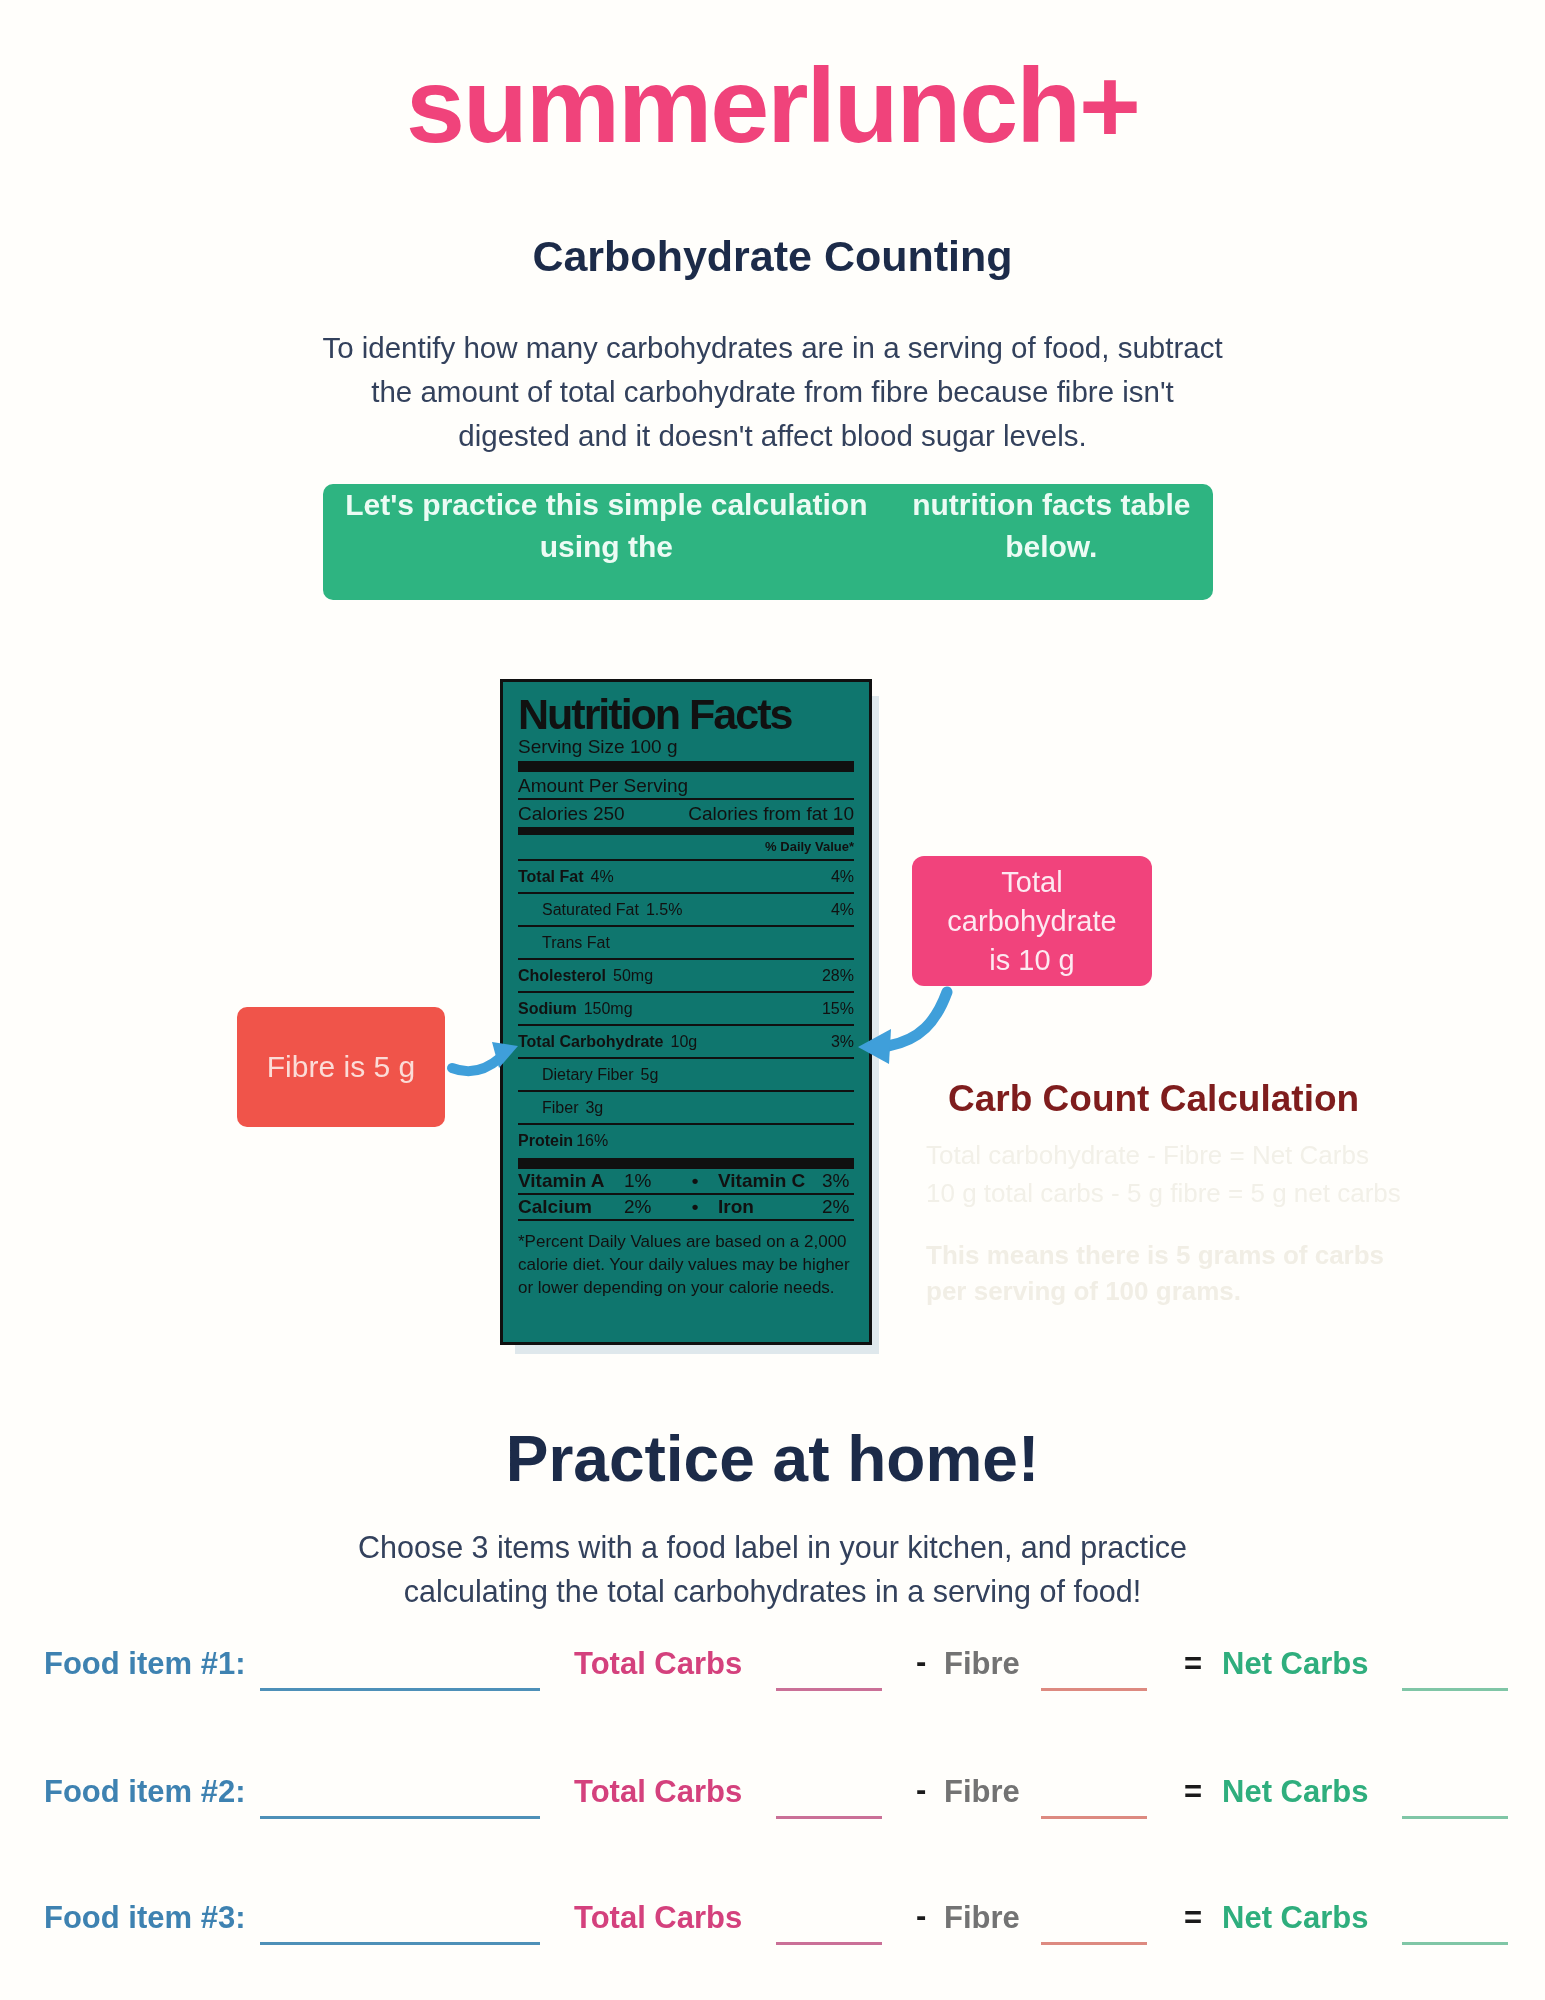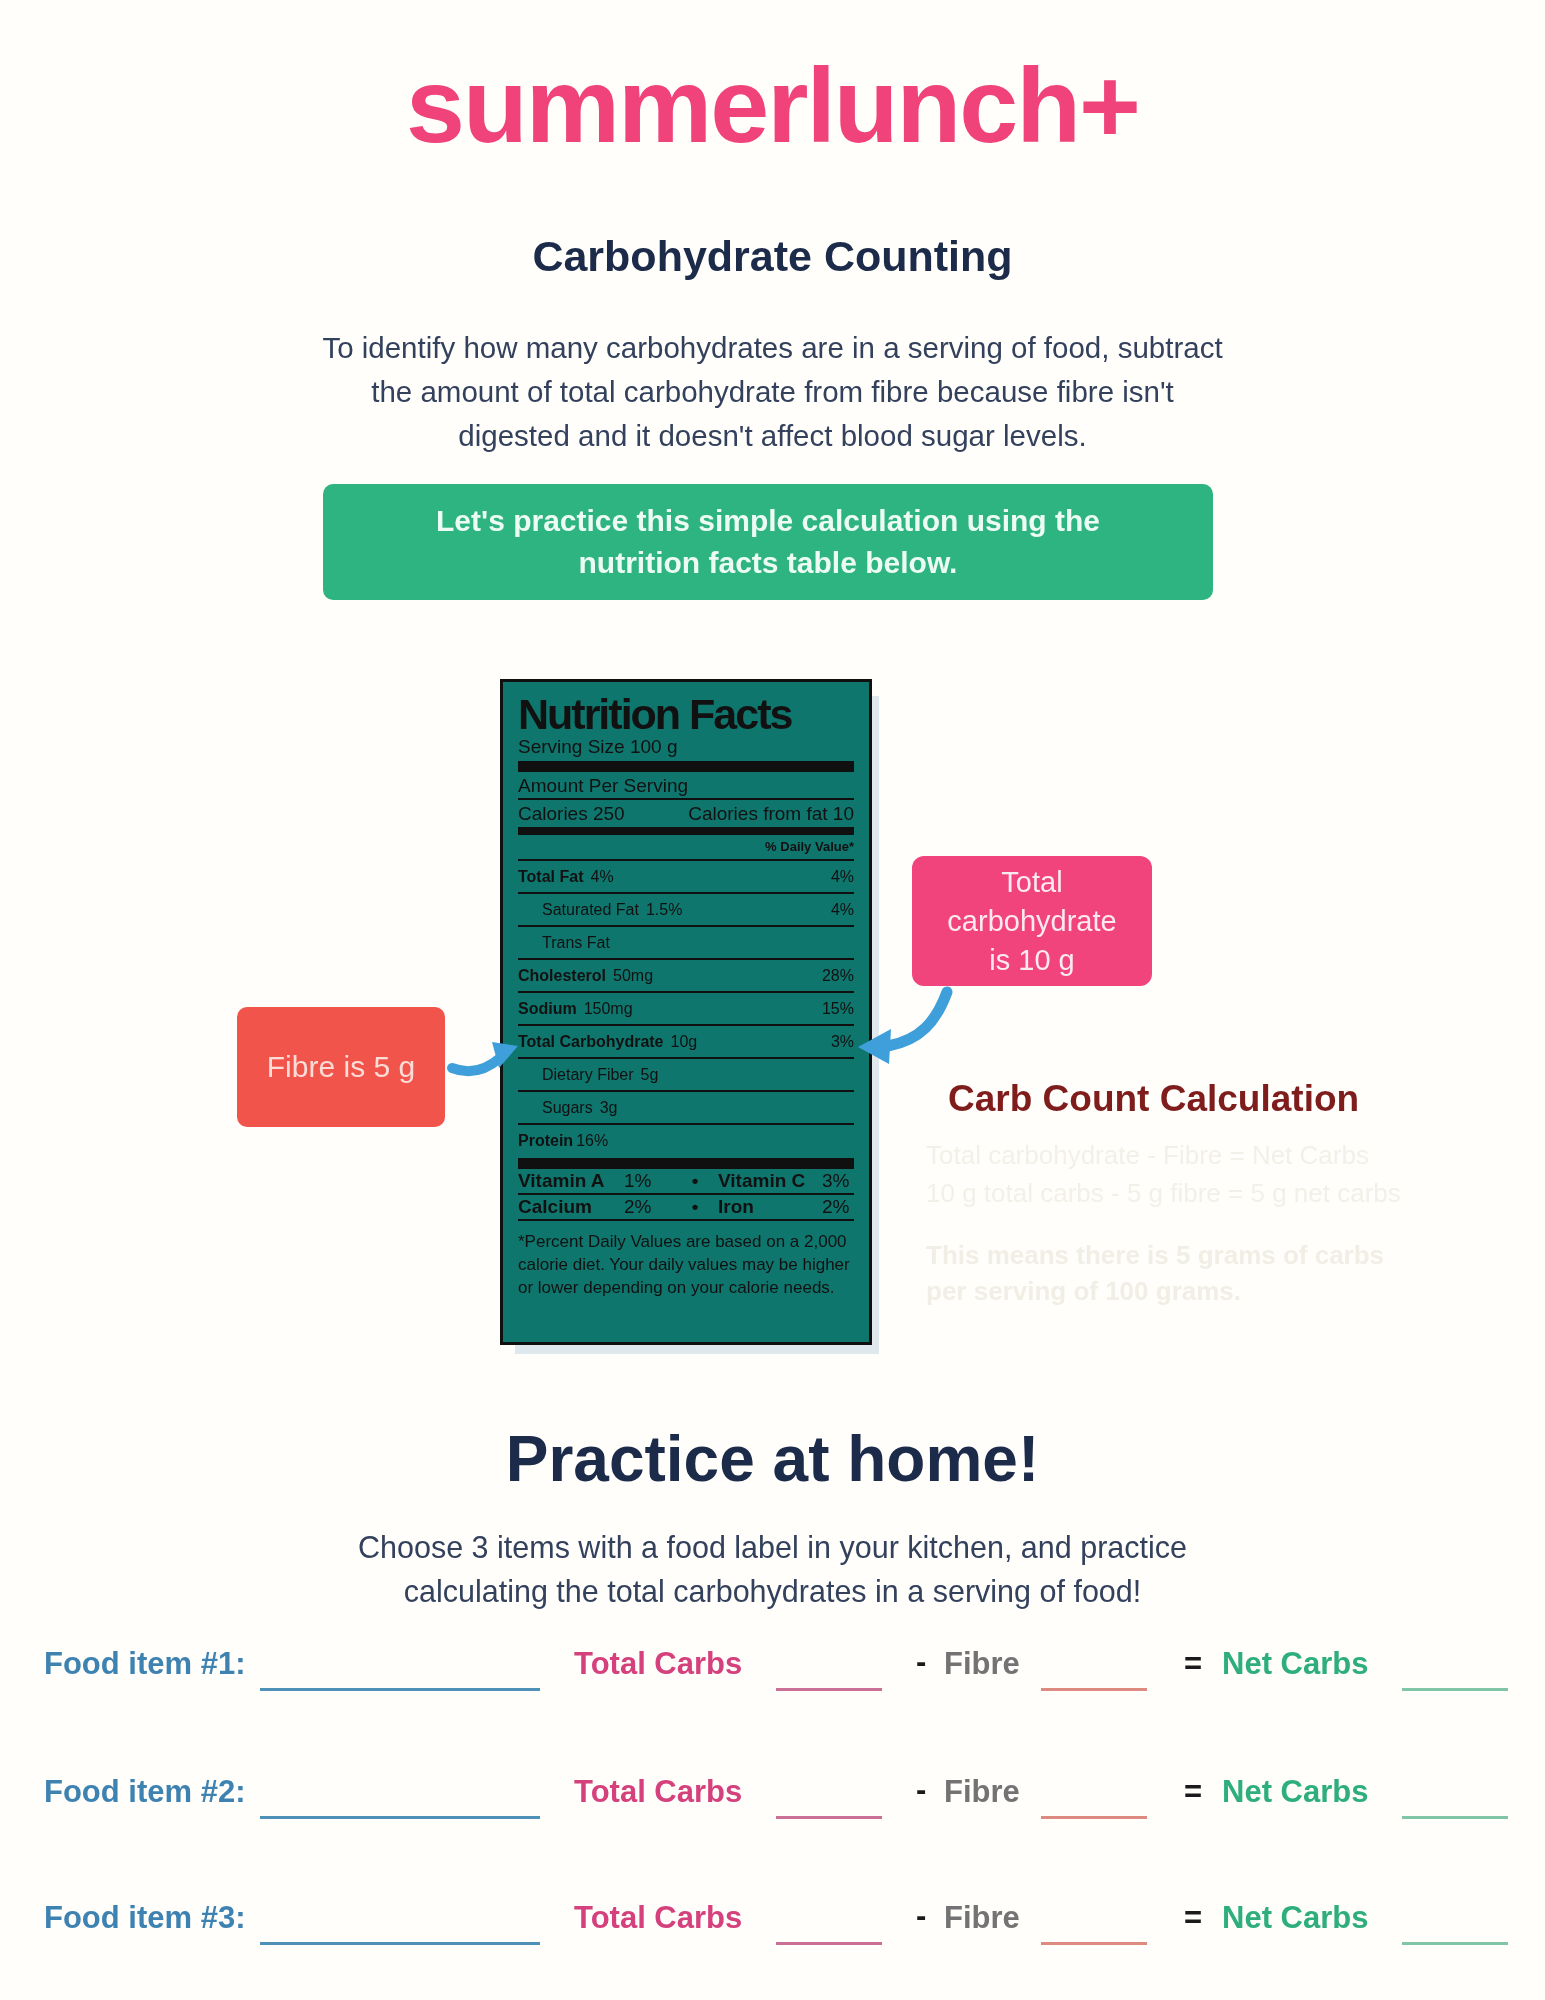--- a/index.html
+++ b/index.html
@@ -10,21 +10,21 @@
   .logo{position:absolute;top:50px;left:0;width:100%;text-align:center;
         font-size:106px;font-weight:bold;letter-spacing:-2px;color:#f0437b;line-height:110px;}
   .doc-title{position:absolute;top:230px;left:0;width:100%;text-align:center;
         font-size:43px;font-weight:bold;color:#1c2b49;line-height:52px;}
   .intro{position:absolute;top:326px;left:0;width:100%;text-align:center;
         font-size:29.5px;line-height:44px;color:#33415c;}
 
   
   .green-box{position:absolute;left:323px;top:484px;width:890px;height:116px;background:#2eb481;
         border-radius:10px;color:#ecfbf4;font-weight:bold;font-size:30px;line-height:42px;
-        text-align:center;display:flex;flex-direction:column;justify-content:center;}
+        text-align:center;display:flex;flex-direction:row;justify-content:center;}
 
   
   .nutrition{position:absolute;left:500px;top:679px;width:372px;height:666px;background:#0f766e;
         border:3px solid #101010;box-sizing:border-box;padding:12px 15px 0;color:#111;
         box-shadow:11px 13px 0 -4px #dfe8ec;}
   .nf-title{font-size:43px;font-weight:bold;letter-spacing:-2px;line-height:40px;white-space:nowrap;}
   .nf-serving{font-size:19px;line-height:25px;}
   .nf-bar{height:11px;background:#101010;margin-top:2px;}
   .nf-bar2{height:8px;background:#101010;}
   .nf-amount{font-size:19px;line-height:24px;border-bottom:2px solid #101010;padding-top:2px;}
@@ -128,21 +128,21 @@
     </div>
     <div class="nf-row">
       <span class="nm"><b>Total Carbohydrate</b><span class="amt">10g</span></span>
       <span>3%</span>
     </div>
     <div class="nf-row indent">
       <span class="nm"><span>Dietary Fiber</span><span class="amt">5g</span></span>
       <span></span>
     </div>
     <div class="nf-row indent">
-      <span class="nm"><span>Sugars</span><span class="amt">3g</span></span>
+      <span class="nm"><span>Fiber</span><span class="amt">3g</span></span>
       <span></span>
     </div>
     <div class="nf-row noborder">
       <span class="nm"><b>Protein</b><span class="amt" style="margin-left:3px">16%</span></span>
     </div>
 
     <div class="nf-bar"></div>
 
     <div class="nf-vit">
       <b class="c1">Vitamin A</b>

